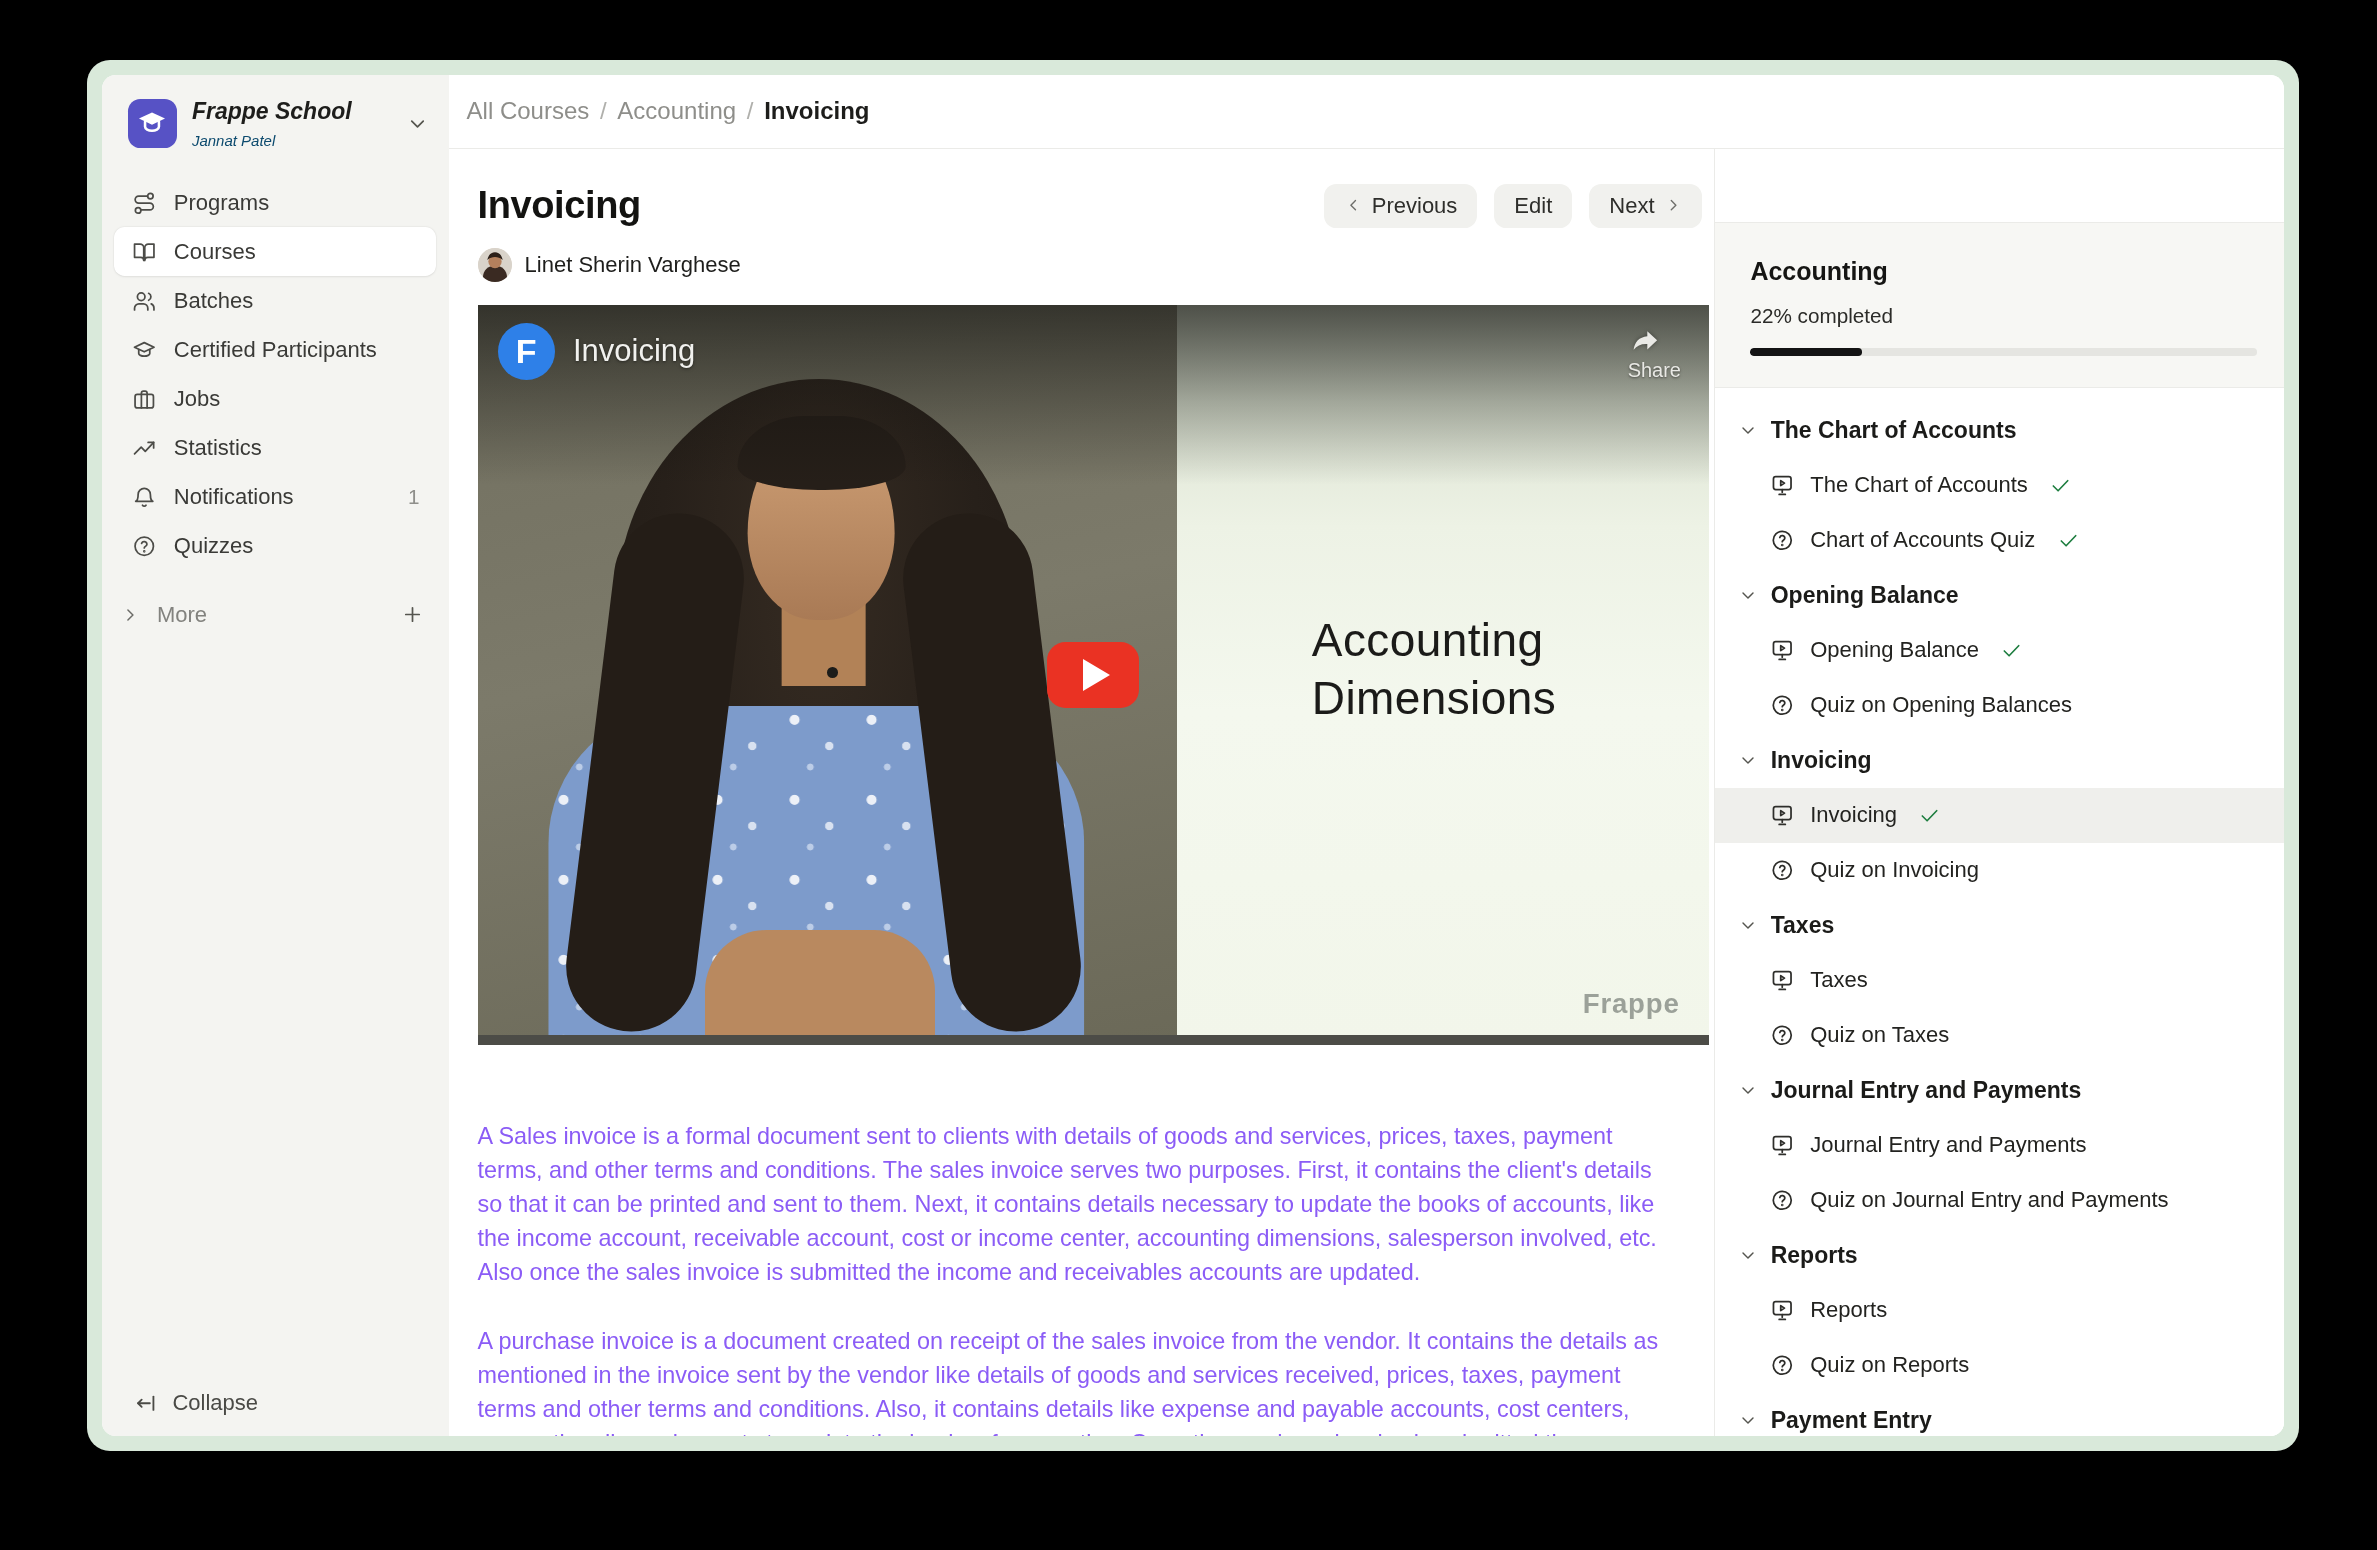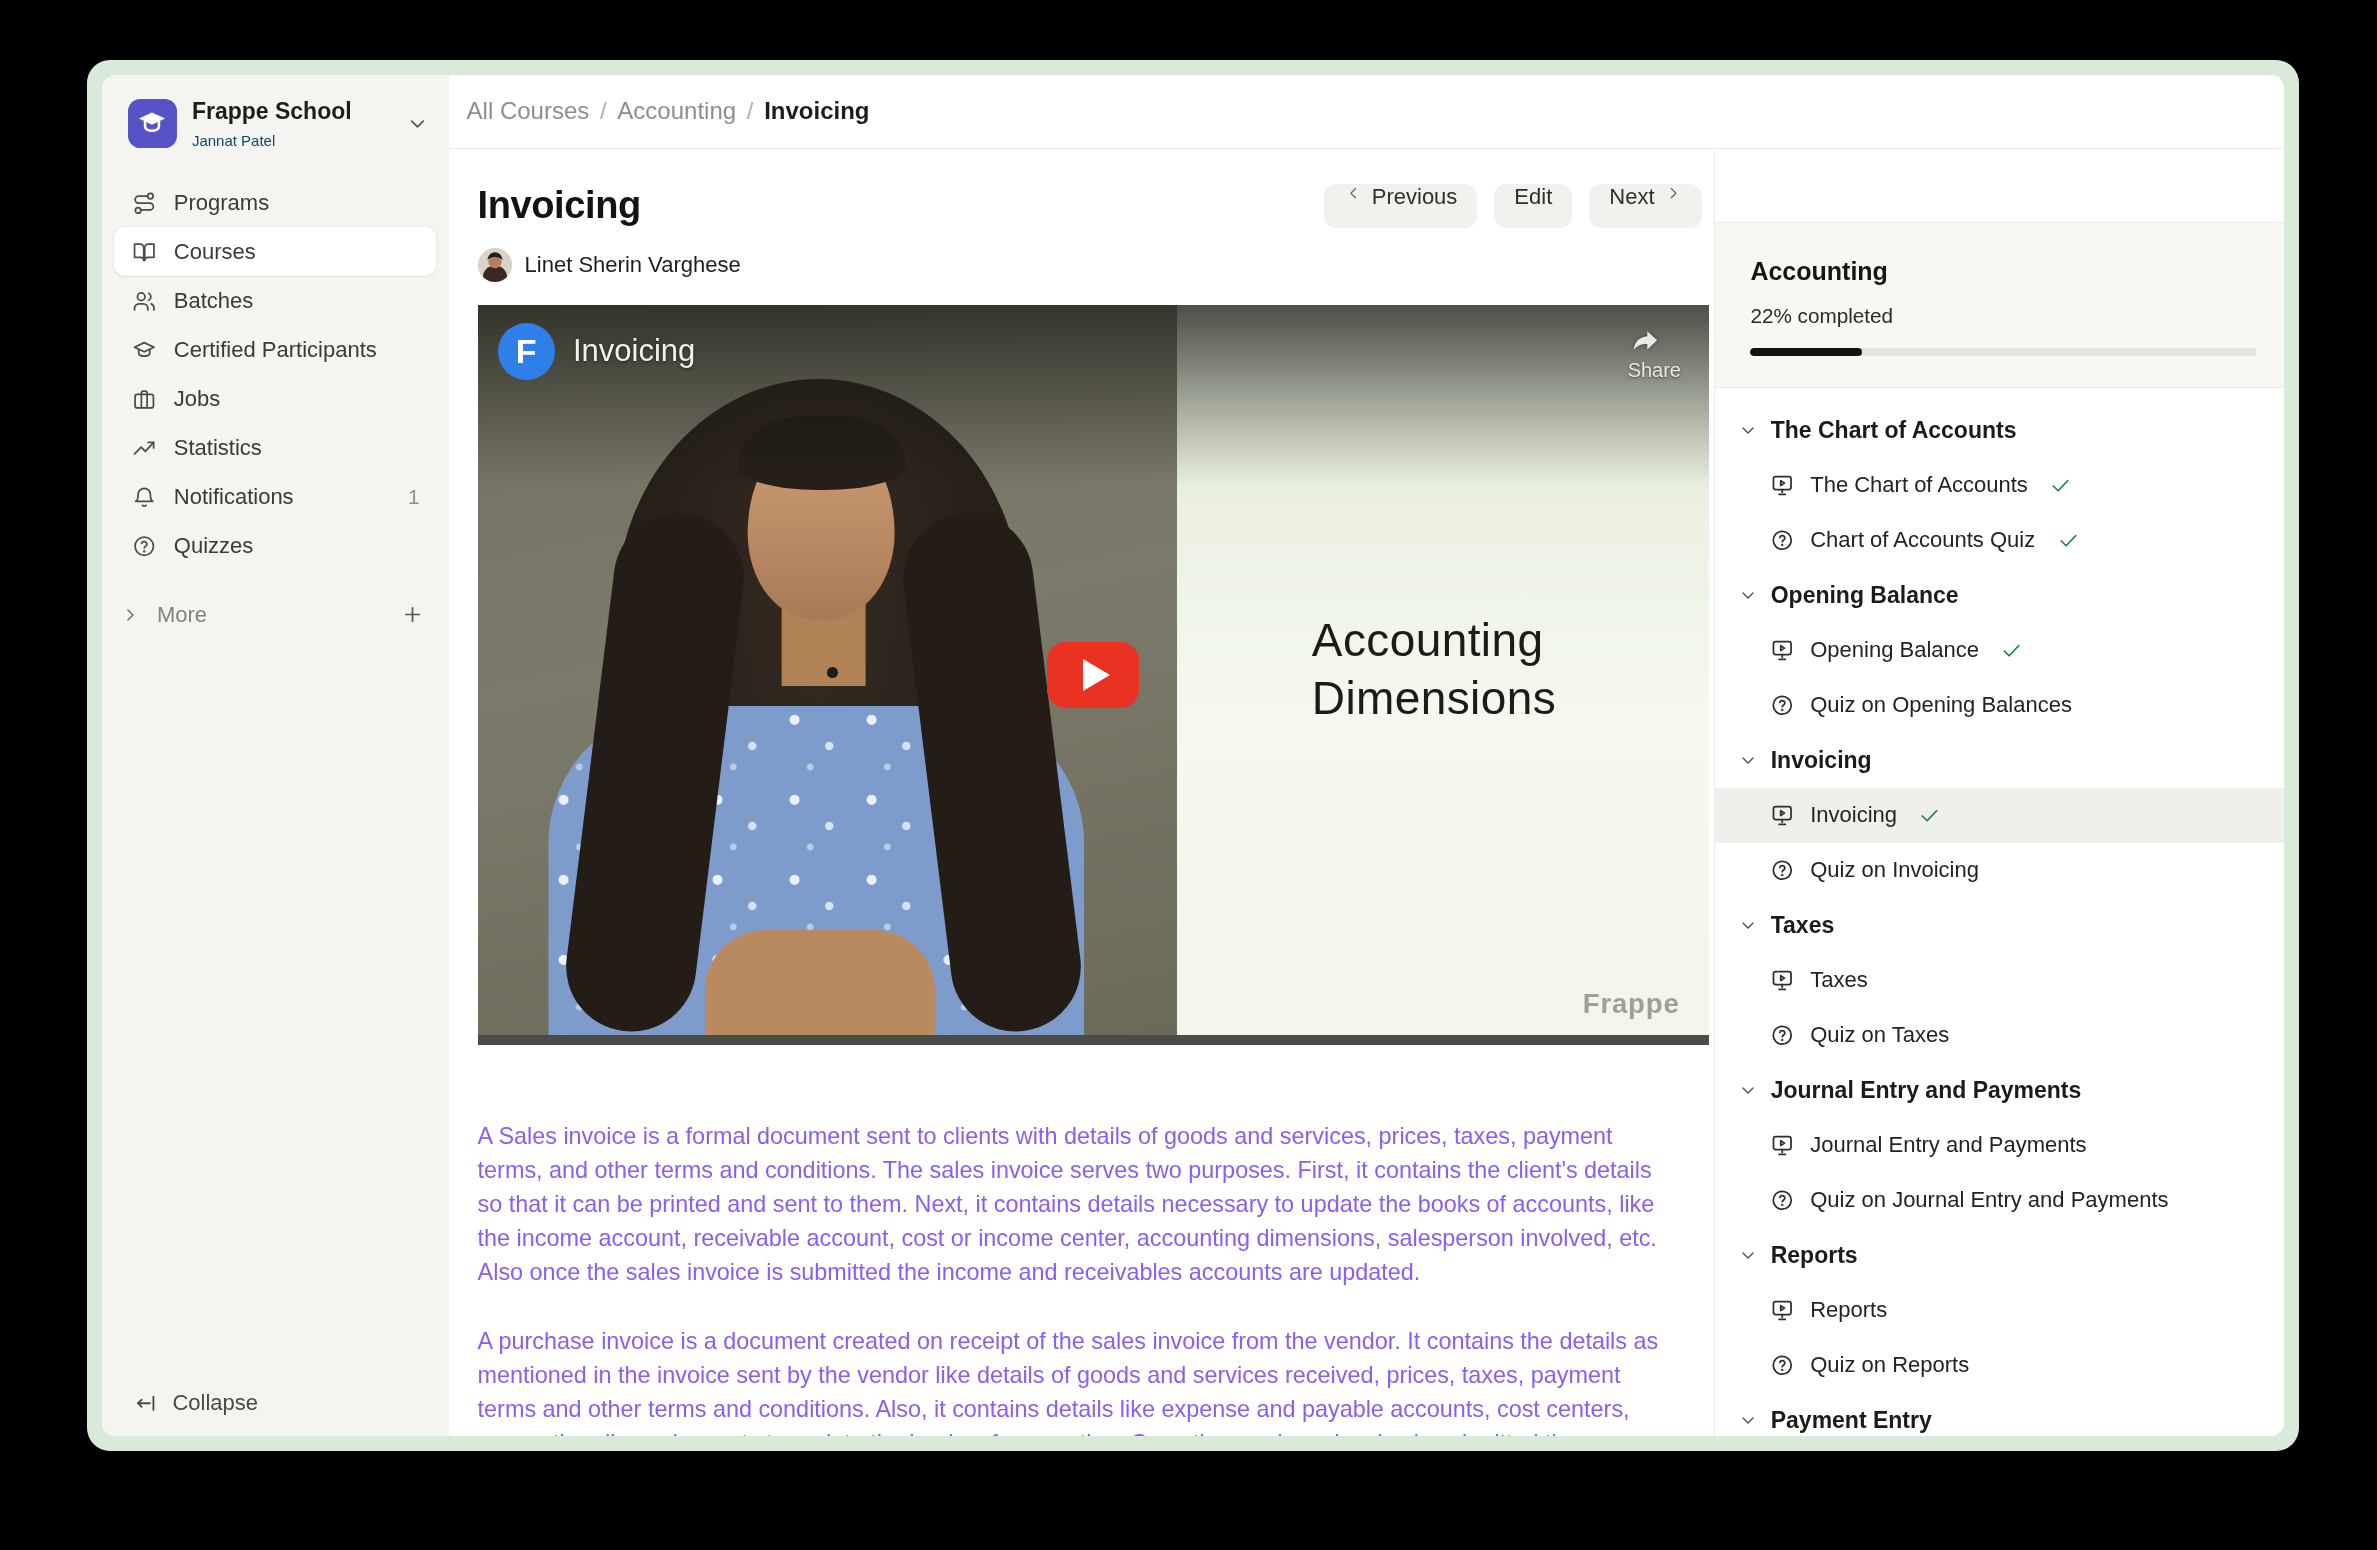--- a/index.html
+++ b/index.html
@@ -7,21 +7,21 @@
   body { font-family:"Liberation Sans","DejaVu Sans",sans-serif; }
   .stage { position:relative; width:2377px; height:1550px; background:#000; overflow:hidden; }
 
   
   .window { position:absolute; left:87px; top:60px; width:2212px; height:1391px;
             background:var(--frame-green,#d9e9da); border-radius:23px; padding:14.6px; }
   .app { width:100%; height:100%; border-radius:13.8px; overflow:hidden; display:flex; background:#fff; }
 
   
   .sidebar { width:347px; min-width:347px; background:#f4f4f1; position:relative; display:flex; flex-direction:column; }
-  .ws-row { display:flex; align-items:center; gap:15.3px; padding:23px 20px 20px 26px; cursor:pointer; }
+  .ws-row { display:flex; align-items:center; gap:15.3px; padding:23px 20px 20px 26px; cursor:pointer;font-style:italic; }
   .ws-logo { width:49px; height:49px; min-width:49px; border-radius:12.3px; background:var(--brand-purple,#5752c5);
              display:grid; place-items:center; }
   .ws-logo svg { width:34px; height:34px; }
   .ws-texts { line-height:1.15; min-width:0; }
   .ws-title { font-size:23px; font-weight:700; color:#1d1d1b; }
   .ws-sub { font-size:15px; color:#0c4a6e; margin-top:8px; }
   .ws-chev { margin-left:auto; color:#55554f; }
   .nav { padding:9.2px 12.3px 0; }
   .nav-item { height:49px; display:flex; align-items:center; gap:17px; padding:0 12.3px 0 18.4px;
               border-radius:10.7px; color:#3a3a37; font-size:22px; cursor:pointer; }
@@ -44,21 +44,21 @@
   .crumb { cursor:pointer; }
   .crumb.current { color:#1d1d1b; font-weight:600; cursor:default; }
   .crumb-sep { color:#b0b0ac; }
 
   .lower { flex:1; display:flex; min-height:0; }
   .main-col { flex:1; min-width:0; overflow:hidden; padding:0 12.3px 0 29px; }
 
   .title-row { margin-top:35px; display:flex; justify-content:space-between; align-items:flex-start; }
   .page-title { font-size:38px; font-weight:700; color:#131311; letter-spacing:-0.4px; }
   .btns { display:flex; gap:17px; margin-top:0; }
-  .btn { height:44px; border-radius:12.3px; background:#f1f1ee; display:flex; align-items:flex-start; gap:9.2px;
+  .btn { height:44px; border-radius:12.3px; background:#f1f1ee; display:flex; align-items:center; gap:9.2px;
          padding:0 20px; font-size:22px; color:#2e2e2b; cursor:pointer; }
   .btn .chev { width:18.4px; height:18.4px; color:#6e6e6a; }
 
   .author-row { margin-top:20px; display:flex; align-items:center; gap:13px; }
   .author-avatar { width:34px; height:34px; border-radius:50%; overflow:hidden; background:#ddd6cd; }
   .author-name { font-size:22px; color:#1e1e1c; }
 
   
   .video { position:relative; margin-top:23px; width:1231px; height:740px; background:#000; display:flex;
            overflow:hidden; cursor:pointer; }

